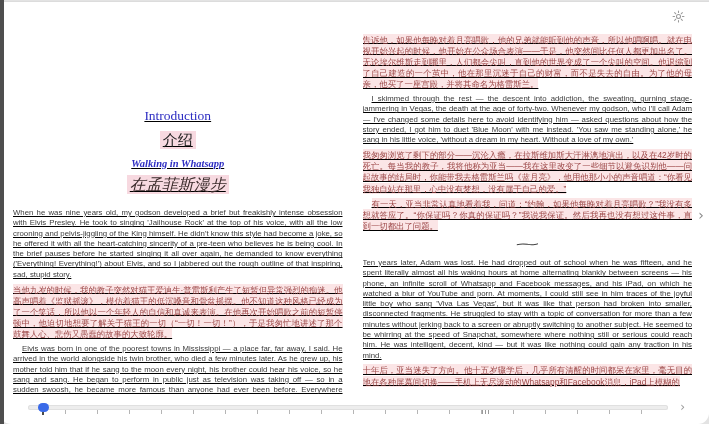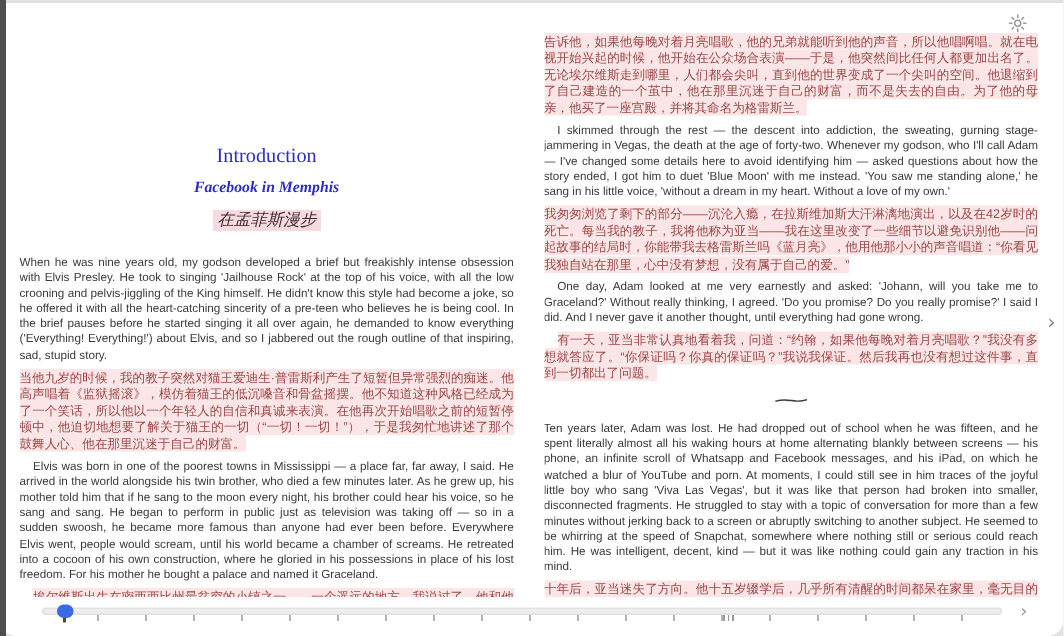--- a/index.html
+++ b/index.html
@@ -20,35 +20,35 @@
   }
   .gear{
     position:absolute;top:9px;right:24px;width:13px;height:13px;z-index:8;
     cursor:pointer;opacity:.9;
   }
   .spread{
     position:absolute;top:0;left:4px;right:0;bottom:26px;
     display:flex;gap:20px;padding:0 17px 0 9px;box-sizing:border-box;
   }
   .page{
-    flex:1 1 0;min-width:0;padding-top:22px;overflow:hidden;box-sizing:border-box;
+    flex:1 1 0;min-width:0;padding-top:34px;overflow:hidden;box-sizing:border-box;text-decoration:underline;
   }
   .titleblock{text-align:center;padding-top:28px;margin-bottom:16px;}
   .t-en{
     font-family:"Liberation Serif",serif;color:var(--title-blue,#2d2dc2);
     font-size:13.5px;line-height:15px;margin-bottom:8px;margin-top:46px;
   }
   .t-zh{font-size:15px;line-height:18px;margin-bottom:8px;
     font-family:"Liberation Serif",serif;color:#1c1c1c;}
   .s-en{
     font-family:"Liberation Serif",serif;font-style:italic;font-weight:bold;
     color:var(--title-blue,#2d2dc2);font-size:10.5px;line-height:13px;margin-bottom:8px;
   }
   .s-zh{font-family:"Liberation Serif",serif;font-style:italic;
-    color:#3a2a2a;font-size:11px;line-height:14px;}
+    color:#3a2a2a;font-size:16px;line-height:14px;}
   .hl-t{background:var(--title-highlight,#f7d9e0);padding:1px 3px;}
   p.en{
     font-size:7.8px;line-height:10.3px;color:#3a3a3a;
     text-align:justify;margin:0 0 4px 0;
   }
   p.zh{
     font-size:8.4px;line-height:11.2px;color:var(--translation-text,#9c4747);
     text-align:justify;margin:0 0 4px 0;
   }
   p.ind{text-indent:9px;}
@@ -99,36 +99,36 @@
       <circle cx="10" cy="10" r="3.1"></circle>
       <path d="M10 1.6v2.4M10 16v2.4M1.6 10h2.4M16 10h2.4M4.1 4.1l1.7 1.7M14.2 14.2l1.7 1.7M15.9 4.1l-1.7 1.7M5.8 14.2l-1.7 1.7"></path>
     </g>
   </svg>
 </div>
 
 <div class="spread">
   <div class="page">
     <div class="titleblock">
       <div class="t-en">Introduction</div>
-      <div class="s-en">Facebook in Memphis</div>
+      <div class="t-zh"><span class="hl-t">介绍</span></div>
+      <div class="s-en">Walking in Whatsapp</div>
       <div class="s-zh"><span class="hl-t">在孟菲斯漫步</span></div>
     </div>
     <div class="paras" id="left-paras">
         <p class="en">When he was nine years old, my godson developed a brief but freakishly intense obsession with Elvis Presley. He took to singing 'Jailhouse Rock' at the top of his voice, with all the low crooning and pelvis-jiggling of the King himself. He didn't know this style had become a joke, so he offered it with all the heart-catching sincerity of a pre-teen who believes he is being cool. In the brief pauses before he started singing it all over again, he demanded to know everything ('Everything! Everything!') about Elvis, and so I jabbered out the rough outline of that inspiring, sad, stupid story.</p>
-        <p class="zh"><span class="hl">当他九岁的时候，我的教子突然对猫王爱迪生·普雷斯利产生了短暂但异常强烈的痴迷。他高声唱着《监狱摇滚》，模仿着猫王的低沉嗓音和骨盆摇摆。他不知道这种风格已经成为了一个笑话，所以他以一个年轻人的自信和真诚来表演。在他再次开始唱歌之前的短暂停顿中，他迫切地想要了解关于猫王的一切（“一切！一切！”），于是我匆忙地讲述了那个鼓舞人心、他在那里沉迷于自己的财富。</span></p>
+        <p class="zh"><span class="hl">当他九岁的时候，我的教子突然对猫王爱迪生·普雷斯利产生了短暂但异常强烈的痴迷。他高声唱着《监狱摇滚》，模仿着猫王的低沉嗓音和骨盆摇摆。他不知道这种风格已经成为了一个笑话，所以他以一个年轻人的自信和真诚来表演。在他再次开始唱歌之前的短暂停顿中，他迫切地想要了解关于猫王的一切（“一切！一切！”），于是我匆忙地讲述了那个鼓舞人心、悲伤又愚蠢的故事的大致轮廓。</span></p>
         <p class="en ind">Elvis was born in one of the poorest towns in Mississippi — a place far, far away, I said. He arrived in the world alongside his twin brother, who died a few minutes later. As he grew up, his mother told him that if he sang to the moon every night, his brother could hear his voice, so he sang and sang. He began to perform in public just as television was taking off — so in a sudden swoosh, he became more famous than anyone had ever been before. Everywhere Elvis went, people would scream, until his world became a chamber of screams. He retreated into a cocoon of his own construction, where he gloried in his possessions in place of his lost freedom. For his mother he bought a palace and named it Graceland.</p>
         <p class="zh ind"><span class="hl">埃尔维斯出生在密西西比州最贫穷的小镇之一——一个遥远的地方，我说过了。他和他的双胞胎兄弟一起来到这个世界，但他的兄弟在几分钟后就去世了。随着他的成长，他的母亲</span></p>
       </div>
   </div>
   <div class="page">
     <div class="paras" id="right-paras">
         <p class="zh"><span class="hl">告诉他，如果他每晚对着月亮唱歌，他的兄弟就能听到他的声音，所以他唱啊唱。就在电视开始兴起的时候，他开始在公众场合表演——于是，他突然间比任何人都更加出名了。无论埃尔维斯走到哪里，人们都会尖叫，直到他的世界变成了一个尖叫的空间。他退缩到了自己建造的一个茧中，他在那里沉迷于自己的财富，而不是失去的自由。为了他的母亲，他买了一座宫殿，并将其命名为格雷斯兰。</span></p>
         <p class="en ind">I skimmed through the rest — the descent into addiction, the sweating, gurning stage-jammering in Vegas, the death at the age of forty-two. Whenever my godson, who I'll call Adam — I've changed some details here to avoid identifying him — asked questions about how the story ended, I got him to duet 'Blue Moon' with me instead. 'You saw me standing alone,' he sang in his little voice, 'without a dream in my heart. Without a love of my own.'</p>
         <p class="zh"><span class="hl">我匆匆浏览了剩下的部分——沉沦入瘾，在拉斯维加斯大汗淋漓地演出，以及在42岁时的死亡。每当我的教子，我将他称为亚当——我在这里改变了一些细节以避免识别他——问起故事的结局时，你能带我去格雷斯兰吗《蓝月亮》，他用他那小小的声音唱道：“你看见我独自站在那里，心中没有梦想，没有属于自己的爱。”</span></p>
-        <p class="en ind">One day, Adam looked at me very earnestly and asked: 'Johann, will you take me to Graceland?' Without really thinking, I agreed. 'Do you promise? Do you really promise?' I said I did. And I never gave it another thought, until everything had gone wrong.</p>
         <p class="zh ind"><span class="hl">有一天，亚当非常认真地看着我，问道：“约翰，如果他每晚对着月亮唱歌？”我没有多想就答应了。“你保证吗？你真的保证吗？”我说我保证。然后我再也没有想过这件事，直到一切都出了问题。</span></p>
         <div class="divider"><span>∼</span></div>
         <p class="en">Ten years later, Adam was lost. He had dropped out of school when he was fifteen, and he spent literally almost all his waking hours at home alternating blankly between screens — his phone, an infinite scroll of Whatsapp and Facebook messages, and his iPad, on which he watched a blur of YouTube and porn. At moments, I could still see in him traces of the joyful little boy who sang 'Viva Las Vegas', but it was like that person had broken into smaller, disconnected fragments. He struggled to stay with a topic of conversation for more than a few minutes without jerking back to a screen or abruptly switching to another subject. He seemed to be whirring at the speed of Snapchat, somewhere where nothing still or serious could reach him. He was intelligent, decent, kind — but it was like nothing could gain any traction in his mind.</p>
         <p class="zh"><span class="hl">十年后，亚当迷失了方向。他十五岁辍学后，几乎所有清醒的时间都呆在家里，毫无目的地在各种屏幕间切换——手机上无尽滚动的Whatsapp和Facebook消息，iPad上模糊的</span></p>
       </div>
   </div>
 </div>
 
 <div class="next-arrow">›</div>
 

